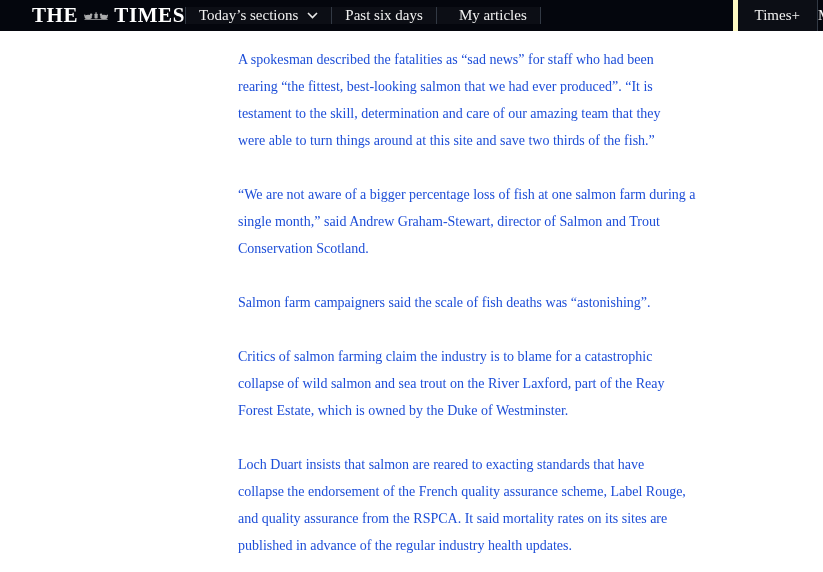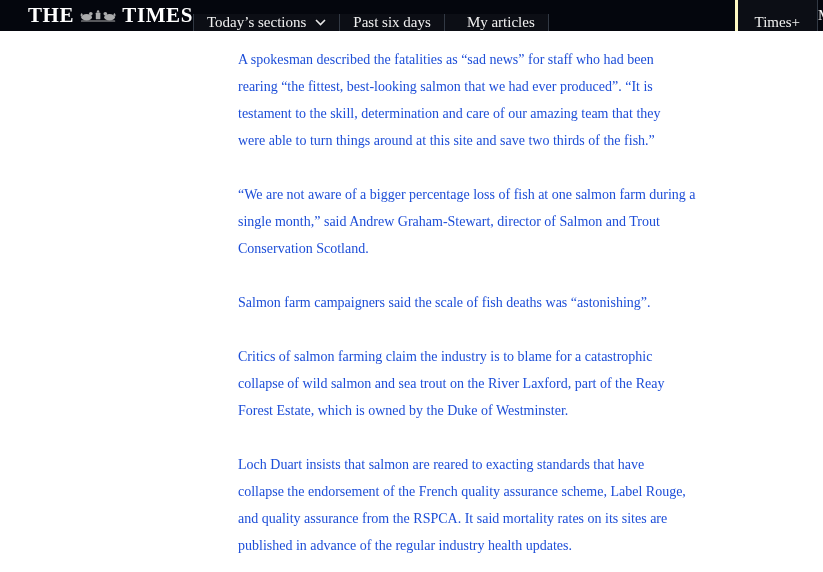--- a/index.html
+++ b/index.html
@@ -17,54 +17,52 @@
     display: flex;
     align-items: stretch;
     height: 31px;
     background: #04060d;
   }
   .masthead {
     width: 185px;
     box-sizing: border-box;
     display: flex;
     align-items: center;
-    padding-left: 20px;
+    padding-left: 32px;
     gap: 5px;
     cursor: pointer;
-    margin-left: 8px;
   }
   .masthead .word {
     color: #ffffff;
     font-weight: bold;
     font-size: 21px;
     letter-spacing: 0.6px;
     line-height: 1;
   }
   .crest { opacity: 0.85; margin-top: 1px; }
-  nav.primary { display: flex; align-items: flex-end; }
+  nav.primary { display: flex; align-items: center; }
   .nav-item {
     display: flex;
     align-items: center;
     padding: 0 13px;
     border-left: 1px solid #323944;
     background: rgba(255,255,255,0.035);
     color: #f2f2f2;
     font-size: 15px;
     cursor: pointer;
     white-space: nowrap;
   }
   nav.primary .nav-item:last-child { border-right: 1px solid #323944; padding-left: 22px; }
   .chevron { margin-left: 9px; display: inline-block; }
   .flex-spacer { flex: 1; }
   .right-group { display: flex; align-items: stretch; }
   .nav-item.times-plus {
-    border-left: 3px solid #fef9c3;
+    border-left: 5px solid #fef9c3;
     border-right: 1px solid #323944;
     padding: 0 17px;
-    align-items: flex-end;
   }
   .nav-item.partial-item {
     width: 5px;
     padding: 0;
     border: none;
     background: transparent;
     overflow: hidden;
   }
   
   main { position: relative; }

